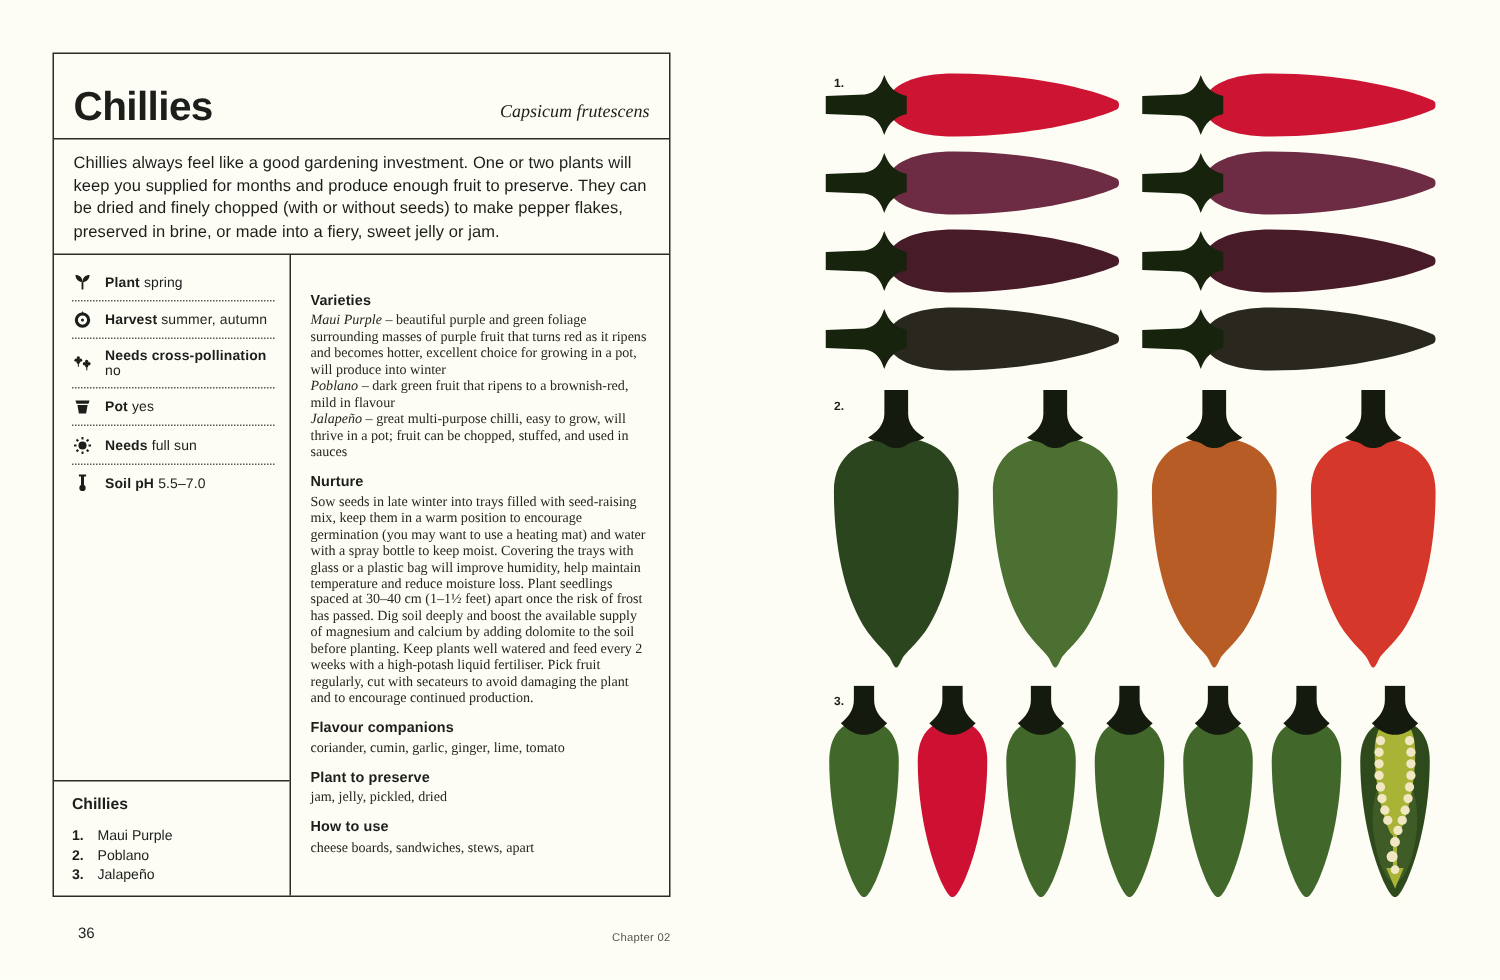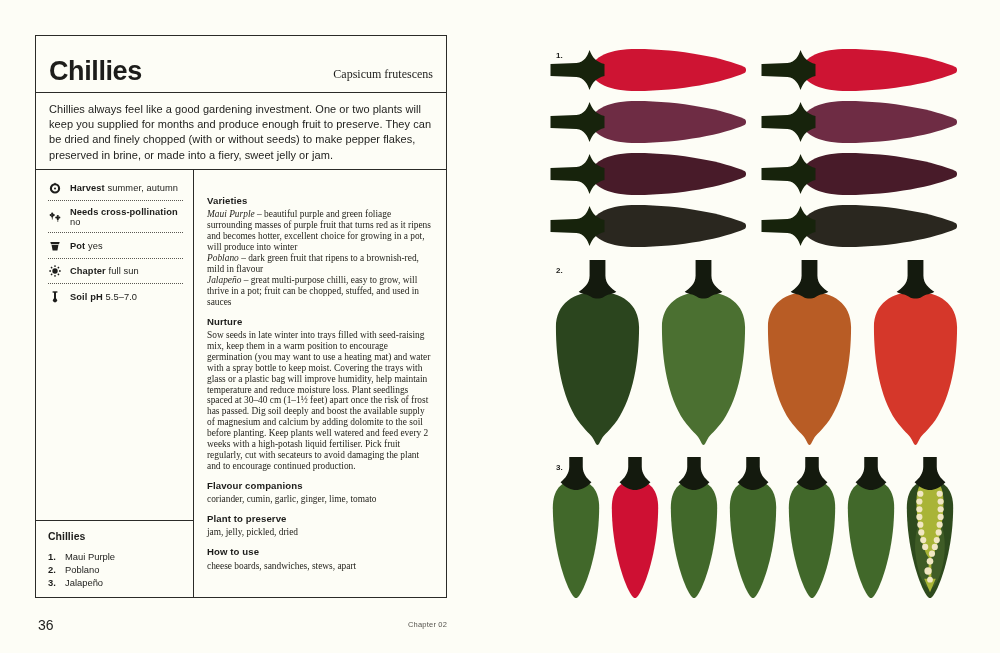--- a/index.html
+++ b/index.html
@@ -13,21 +13,21 @@
   .frame {
     position:absolute; left:35px; top:35px; width:412px; height:563px;
     border:1.5px solid #2b2b28; display:flex; flex-direction:column; background:#fdfdf6;
   }
   .title-row {
     height:57px; flex:none; border-bottom:1.5px solid #2b2b28;
     display:flex; justify-content:space-between; align-items:flex-end;
     padding:0 13px 7px 13px;
   }
   .title-row h1 { margin:0; font-size:27px; font-weight:bold; letter-spacing:-0.4px; line-height:0.95; }
-  .latin { font-family:"Liberation Serif", serif; font-size:12px; padding-bottom:3px; }
+  .latin { font-family:"Liberation Serif", serif; font-style:italic; font-size:12px; padding-bottom:3px; }
   .intro {
     flex:none; height:77px; border-bottom:1.5px solid #2b2b28;
     padding:9px 13px; font-size:11px; line-height:1.38; font-weight:500; letter-spacing:0.05px;
   }
   .columns { flex:1; display:flex; min-height:0; }
   .col-attrs { width:158px; flex:none; border-right:1.5px solid #2b2b28; display:flex; flex-direction:column; }
   .attr-list { padding:5px 10px 0 12px; }
   .attr-row { display:flex; align-items:center; gap:9px; padding:6px 0 5.5px; border-bottom:1.5px dotted #5a5852; }
   .attr-row:last-child { border-bottom:none; }
   .attr-icon { width:13px; height:13px; flex:none; display:flex; align-items:center; justify-content:center; }
@@ -42,21 +42,21 @@
     flex:1; padding:8px 12px 8px 13px; font-family:"Liberation Serif", serif;
     font-size:9.4px; line-height:10.9px; color:#26251f;
   }
   .col-main h4 {
     font-family:"Liberation Sans", sans-serif; font-size:9.6px; font-weight:bold;
     margin:9px 0 2.5px; color:#1d1d1b; letter-spacing:0.1px;
   }
   .col-main h4.first { margin-top:18px; }
   .col-main p { margin:0; }
   .vname { font-style:italic; }
-  .pg-num { position:absolute; left:38px; top:617px; font-size:14px; }
+  .pg-num { position:absolute; left:52px; top:617px; font-size:10px; }
   .chapter { position:absolute; left:408px; top:620px; font-size:7.5px; color:#56544e; letter-spacing:0.2px; }
   
   .group { position:absolute; }
   .group-label { position:absolute; left:8px; top:6px; font-size:8px; font-weight:bold; z-index:2; }
   .g1 { left:548px; top:45px; width:412px; display:grid; grid-template-columns:repeat(2, 1fr); column-gap:10px; row-gap:2px; }
   .g1 svg { width:201px; height:50px; display:block; }
   .g2 { left:548px; top:260px; display:flex; gap:7px; }
   .g2 svg { width:99px; height:193px; display:block; }
   .g3 { left:548px; top:457px; display:flex; gap:3px; }
   .g3 svg { width:56px; height:145px; display:block; }
@@ -108,20 +108,30 @@
       <span class="latin">Capsicum frutescens</span>
     </div>
 
     <div class="intro">Chillies always feel like a good gardening investment. One or two plants will keep you supplied for months and produce enough fruit to preserve. They can be dried and finely chopped (with or without seeds) to make pepper flakes, preserved in brine, or made into a fiery, sweet jelly or jam.</div>
 
     <div class="columns">
 
       <div class="col-attrs">
         <div class="attr-list">
 
+          <div class="attr-row">
+            <span class="attr-icon">
+              <svg viewBox="0 0 12 12">
+                  <path d="M5.4,11 V5.8 h1.2 V11 Z" fill="#1d1d1b"></path>
+                  <path d="M6,6 C6,3 4,1.3 1.3,1.3 C1.3,4 3.4,6 6,6 Z" fill="#1d1d1b"></path>
+                  <path d="M6,6 C6,3 8,1.3 10.7,1.3 C10.7,4 8.6,6 6,6 Z" fill="#1d1d1b"></path>
+                </svg>
+            </span>
+            <span class="attr-text"><b>Plant</b> <span>spring</span></span>
+          </div>
 
           <div class="attr-row">
             <span class="attr-icon">
               <svg viewBox="0 0 12 12">
                   <circle cx="6" cy="6.4" r="4.1" fill="none" stroke="#1d1d1b" stroke-width="2.1"></circle>
                   <circle cx="6" cy="6.4" r="1" fill="#1d1d1b"></circle>
                   <path d="M6,0.4 L7,2.3 H5 Z" fill="#1d1d1b"></path>
                 </svg>
             </span>
             <span class="attr-text"><b>Harvest</b> <span>summer, autumn</span></span>
@@ -170,21 +180,21 @@
                     <line x1="6" y1="10" x2="6" y2="11.7"></line>
                     <line x1="0.3" y1="6" x2="2" y2="6"></line>
                     <line x1="10" y1="6" x2="11.7" y2="6"></line>
                     <line x1="2" y1="2" x2="3.2" y2="3.2"></line>
                     <line x1="8.8" y1="8.8" x2="10" y2="10"></line>
                     <line x1="2" y1="10" x2="3.2" y2="8.8"></line>
                     <line x1="8.8" y1="3.2" x2="10" y2="2"></line>
                   </g>
                 </svg>
             </span>
-            <span class="attr-text"><b>Chapter</b> <span>full sun</span></span>
+            <span class="attr-text"><b>Needs</b> <span>full sun</span></span>
           </div>
 
 
           <div class="attr-row">
             <span class="attr-icon">
               <svg viewBox="0 0 12 12">
                   <line x1="3.6" y1="1" x2="8.4" y2="1" stroke="#1d1d1b" stroke-width="1.4"></line>
                   <line x1="6" y1="1" x2="6" y2="8" stroke="#1d1d1b" stroke-width="2"></line>
                   <circle cx="6" cy="9.3" r="2.1" fill="#1d1d1b"></circle>
                 </svg>

